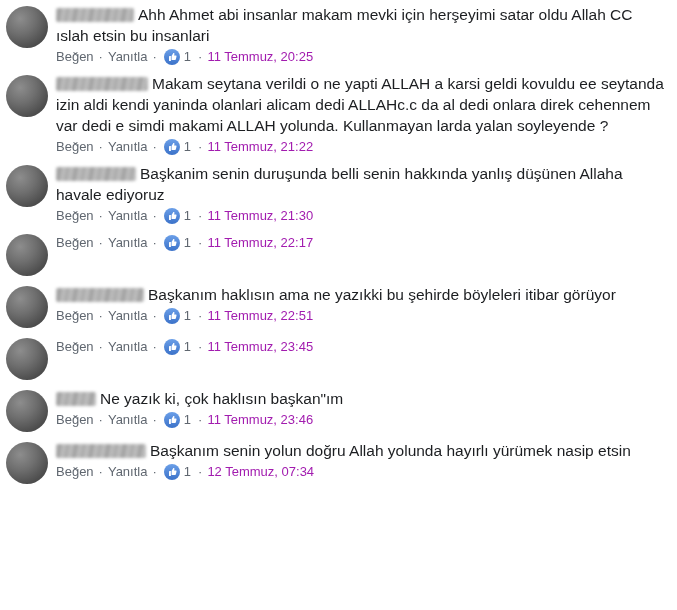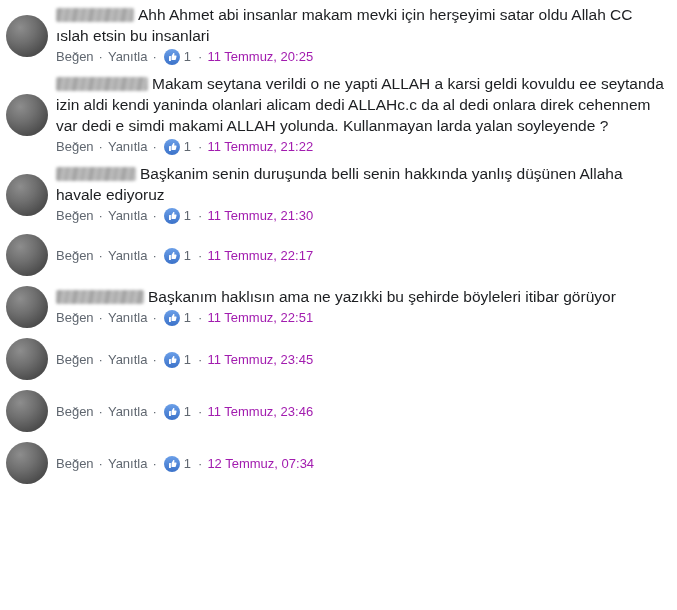--- a/index.html
+++ b/index.html
@@ -12,21 +12,21 @@
     background: #ffffff;
     font-family: "Liberation Sans", sans-serif;
     color: #1c1e21;
     overflow: hidden;
   }
   #comment-list {
     padding: 0;
   }
   .comment {
     display: flex;
-    align-items: center;
+    align-items: flex-start;
     padding: 4px 8px 4px 6px;
     box-sizing: border-box;
   }
   .avatar {
     width: 42px;
     height: 42px;
     min-width: 42px;
     border-radius: 50%;
     margin-right: 8px;
     margin-top: 2px;
@@ -252,20 +252,23 @@
         </span>
         <span class="sep">·</span>
         <span class="timestamp">11 Temmuz, 23:45</span>
       </div>
     </div>
   </div>
 
   <div class="comment">
     <div class="avatar"></div>
     <div class="comment-body">
+      <div class="comment-text">
+        <span class="author" style="width: 40px;"></span><span class="body-text">Ne yazık ki, çok haklısın başkan"ım</span>
+      </div>
       <div class="actions">
         <span class="act">Beğen</span>
         <span class="sep">·</span>
         <span class="act">Yanıtla</span>
         <span class="sep">·</span>
         <span class="like-badge">
           <span class="thumb">
             <svg width="10" height="10" viewBox="0 0 16 16" aria-hidden="true">
                 <path fill="#ffffff" d="M6.2 14.5H4.1c-.5 0-.9-.4-.9-.9V7.4c0-.5.4-.9.9-.9h2.1v8zM7.3 6.5l2.4-4.3c.3-.5.9-.7 1.4-.5.6.2.9.8.8 1.4l-.5 2.4h2.6c.8 0 1.4.7 1.2 1.5l-1 4.7c-.1.6-.7 1.1-1.3 1.1H7.3v-6.3z"></path>
               </svg>
@@ -274,20 +277,23 @@
         </span>
         <span class="sep">·</span>
         <span class="timestamp">11 Temmuz, 23:46</span>
       </div>
     </div>
   </div>
 
   <div class="comment">
     <div class="avatar"></div>
     <div class="comment-body">
+      <div class="comment-text">
+        <span class="author" style="width: 90px;"></span><span class="body-text">Başkanım senin yolun doğru Allah yolunda hayırlı yürümek nasip etsin</span>
+      </div>
       <div class="actions">
         <span class="act">Beğen</span>
         <span class="sep">·</span>
         <span class="act">Yanıtla</span>
         <span class="sep">·</span>
         <span class="like-badge">
           <span class="thumb">
             <svg width="10" height="10" viewBox="0 0 16 16" aria-hidden="true">
                 <path fill="#ffffff" d="M6.2 14.5H4.1c-.5 0-.9-.4-.9-.9V7.4c0-.5.4-.9.9-.9h2.1v8zM7.3 6.5l2.4-4.3c.3-.5.9-.7 1.4-.5.6.2.9.8.8 1.4l-.5 2.4h2.6c.8 0 1.4.7 1.2 1.5l-1 4.7c-.1.6-.7 1.1-1.3 1.1H7.3v-6.3z"></path>
               </svg>

